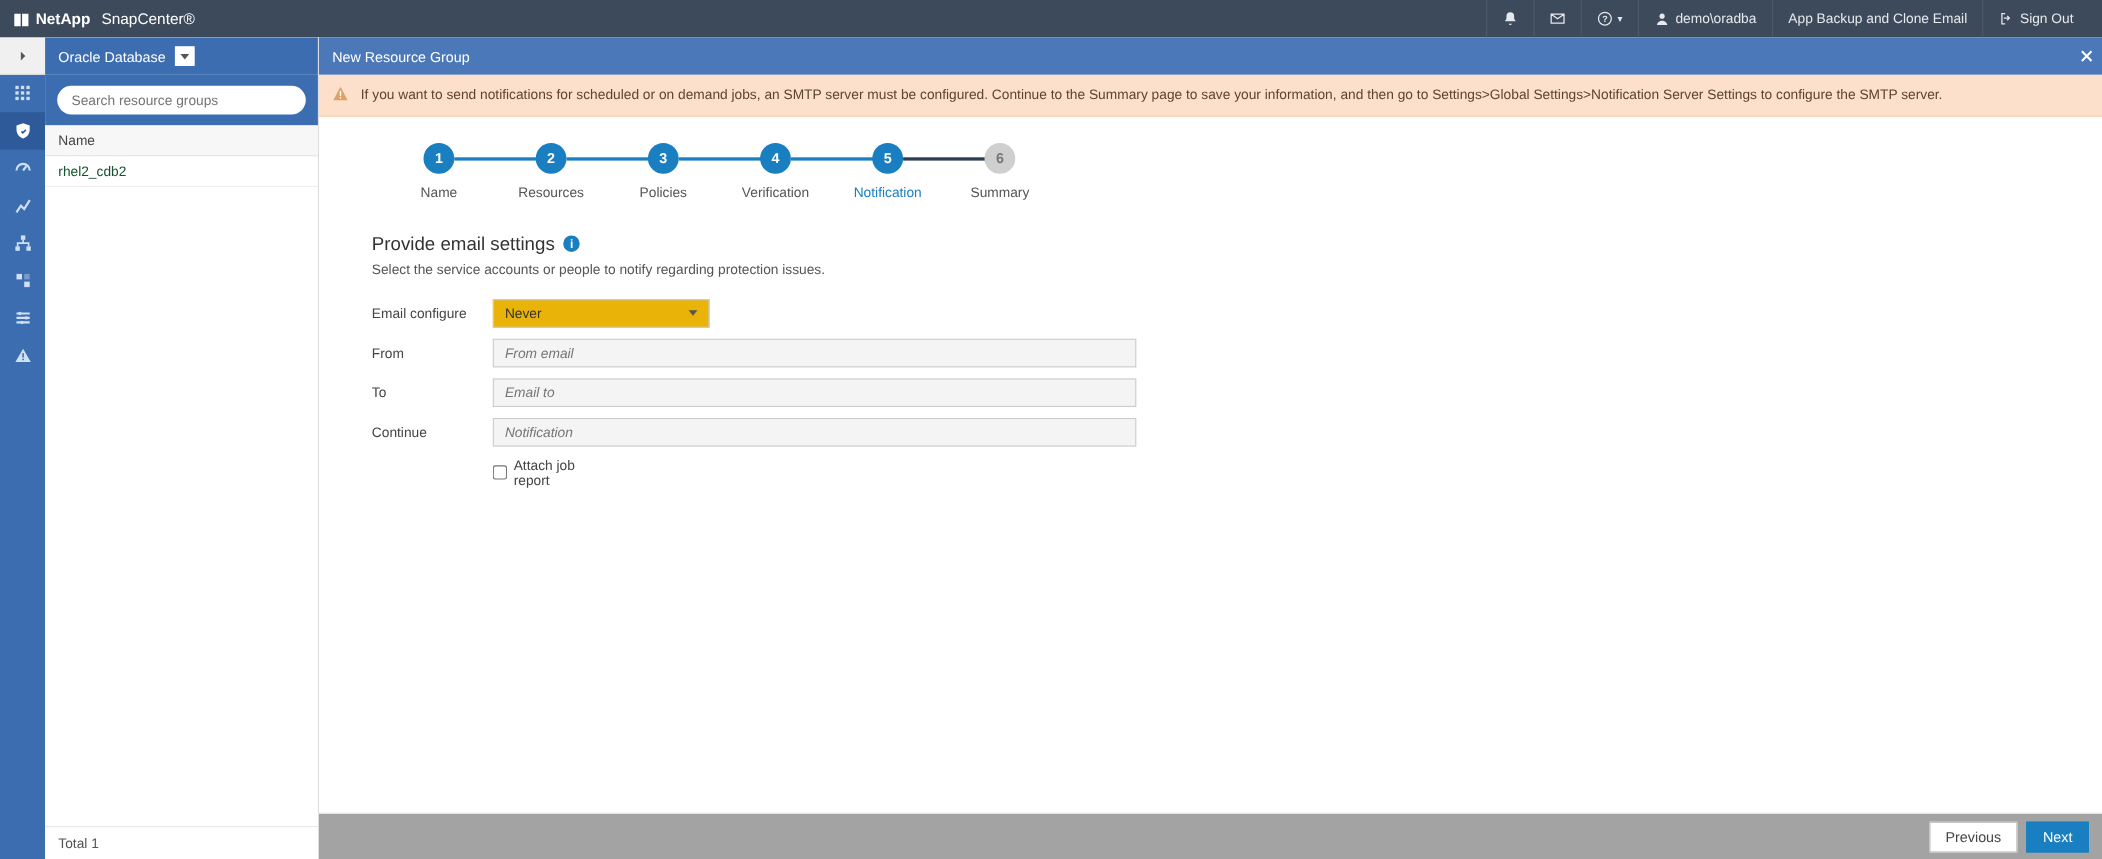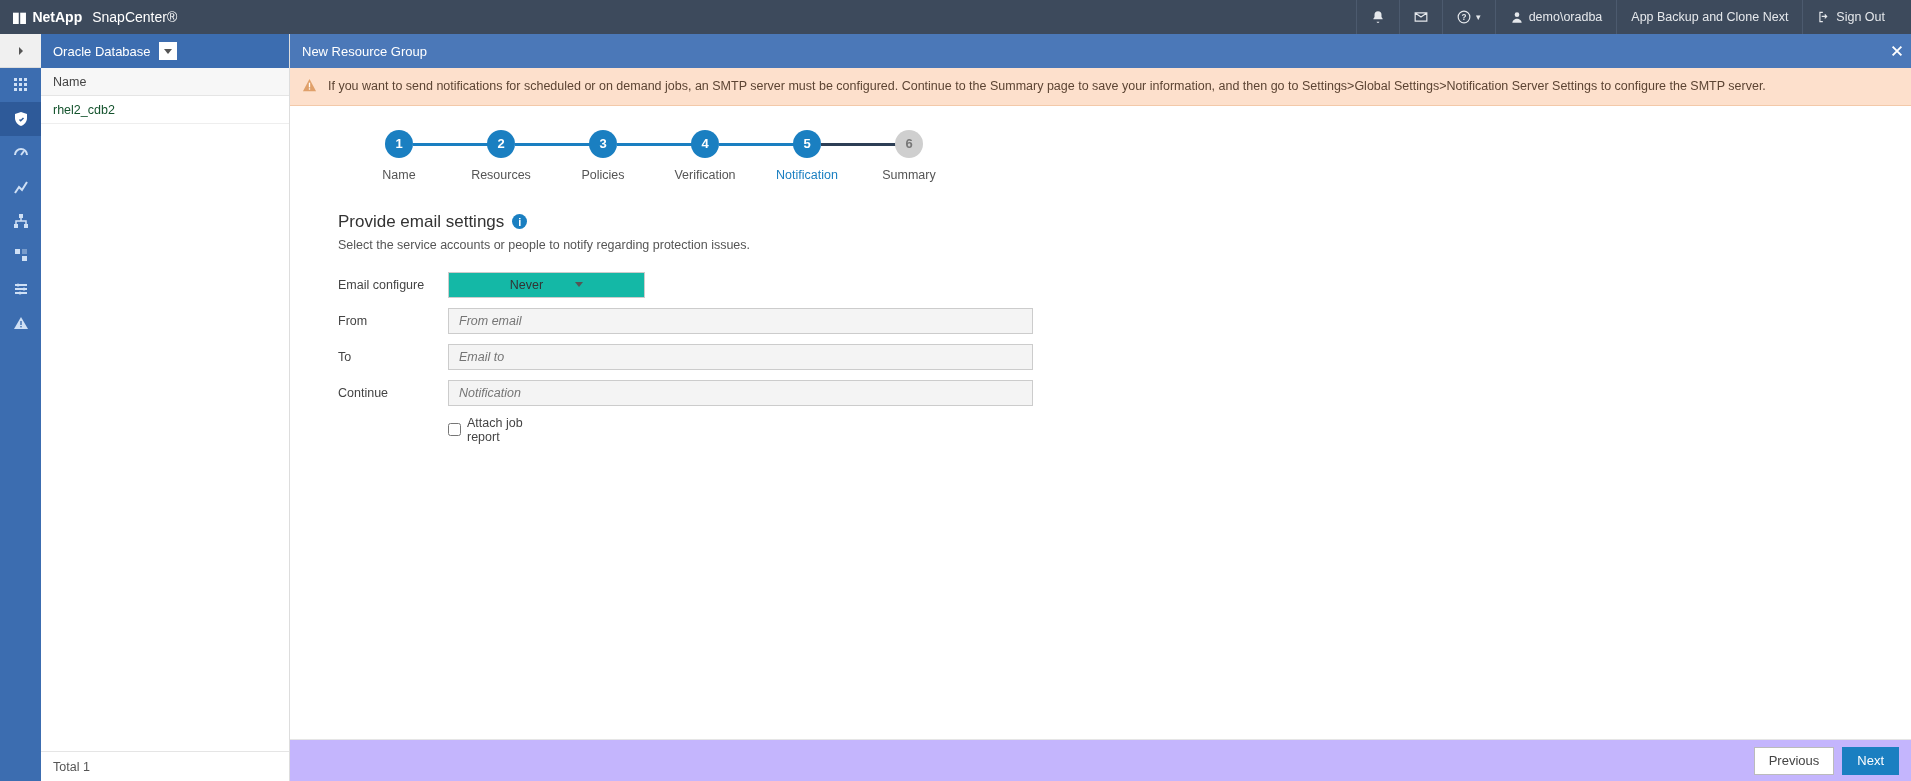--- a/index.html
+++ b/index.html
@@ -40,25 +40,25 @@
   .step-label { margin-top: 10px; font-size: 12.5px; color: #555; white-space: nowrap; }
   .step.current .step-label { color: #1a7fc1; }
   .step .connector { position: absolute; top: 13px; height: 3px; background: #1a7fc1; z-index: 1; }
   .step .connector.after { left: calc(50% + 14px); right: -50%; }
   .step .connector.dark { background: #2d3e55; }
   .section-title { font-size: 17px; color: #333; display: flex; align-items: center; gap: 8px; margin-bottom: 6px; }
   .info-i { width: 15px; height: 15px; border-radius: 50%; background: #1a7fc1; color: #fff; font-size: 11px; font-weight: bold; display: inline-flex; align-items: center; justify-content: center; cursor: default; }
   .section-sub { font-size: 12.5px; color: #555; margin-bottom: 20px; }
   .form-row { display: flex; align-items: center; margin-bottom: 10px; }
   .form-row label { width: 110px; font-size: 12.5px; color: #444; }
-  .form-row .dropdown { width: 197px; height: 26px; border: 1px solid #ccc; background: #14b8a6; padding: 0 10px; display: flex; align-items: center; justify-content: center; font-size: 12.5px; cursor: pointer; gap: 32px; }
+  .form-row .dropdown { width: 197px; height: 26px; border: 1px solid #ccc; background: #eab308; padding: 0 10px; display: flex; align-items: center; justify-content: space-between; font-size: 12.5px; cursor: pointer; gap: 32px; }
   .form-row input.text { width: 585px; height: 26px; border: 1px solid #ccc; background: #f4f4f4; padding: 0 10px; font-size: 12.5px; color: #888; font-style: italic; }
   .form-row .check { display: flex; align-items: center; gap: 6px; font-size: 12.5px; color: #444; margin-left: 0; }
   .form-row .check input { width: 13px; height: 13px; }
-  .bottom-bar { position: absolute; bottom: 0; right: 0; left: 0; height: 42px; border-top: 1px solid #e5e5e5; display: flex; align-items: center; justify-content: flex-end; padding: 0 12px; gap: 8px; background: #c4b5fd; }
+  .bottom-bar { position: absolute; bottom: 0; right: 0; left: 0; height: 42px; border-top: 1px solid #e5e5e5; display: flex; align-items: center; justify-content: flex-end; padding: 0 12px; gap: 8px; background: #a3a3a3; }
   .btn { height: 28px; padding: 0 14px; font-size: 13px; border: 1px solid #bbb; background: #fff; color: #444; cursor: pointer; display: flex; align-items: center; }
   .btn.primary { background: #1a7fc1; color: #fff; border-color: #1a7fc1; }
   .main-wrap { position: relative; flex: 1; display: flex; flex-direction: column; min-height: 0; }
   .caret-down { width: 0; height: 0; border-left: 4px solid transparent; border-right: 4px solid transparent; border-top: 5px solid #555; }
 </style>
 </head>
 <body>
 
 <div class="topbar">
   <div class="topbar-brand">
@@ -85,21 +85,21 @@
       <span style="font-size:9px">▾</span>
     </div>
     <div class="tb-item">
       <svg viewBox="0 0 24 24">
           <circle cx="12" cy="8" r="4"></circle>
           <path d="M4 22c0-4 4-7 8-7s8 3 8 7z"></path>
         </svg>
       <span>demo\oradba</span>
     </div>
     <div class="tb-item">
-      <span>App Backup and Clone Next</span>
+      <span>App Backup and Clone Email</span>
     </div>
     <div class="tb-item">
       <svg viewBox="0 0 24 24">
           <path d="M10 3H4v18h6v-2H6V5h4V3zm4 4l-1.4 1.4L14.2 10H8v2h6.2l-1.6 1.6L14 15l4-4-4-4z"></path>
         </svg>
       <span>Sign Out</span>
     </div>
   </div>
 </div>
 
@@ -174,20 +174,23 @@
     </div>
   </div>
 
   <div class="leftpanel">
     <div class="lp-header">
       <span>Oracle Database</span>
       <div class="lp-dropdown-btn">
         <span class="caret-down"></span>
       </div>
     </div>
+    <div class="lp-search">
+      <input type="text" placeholder="Search resource groups" style="">
+    </div>
     <div class="lp-table-head">
       <span>Name</span>
     </div>
     <div class="lp-row">
       <span>rhel2_cdb2</span>
     </div>
     <div class="lp-footer">
       <span>Total 1</span>
     </div>
   </div>

